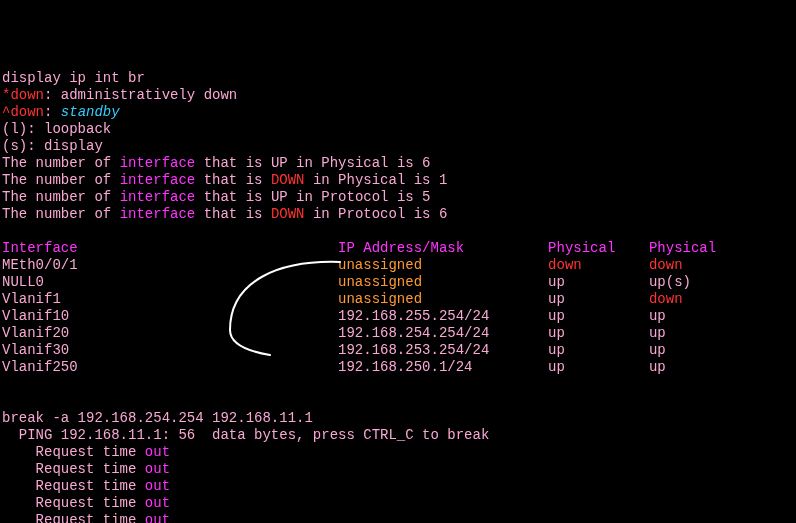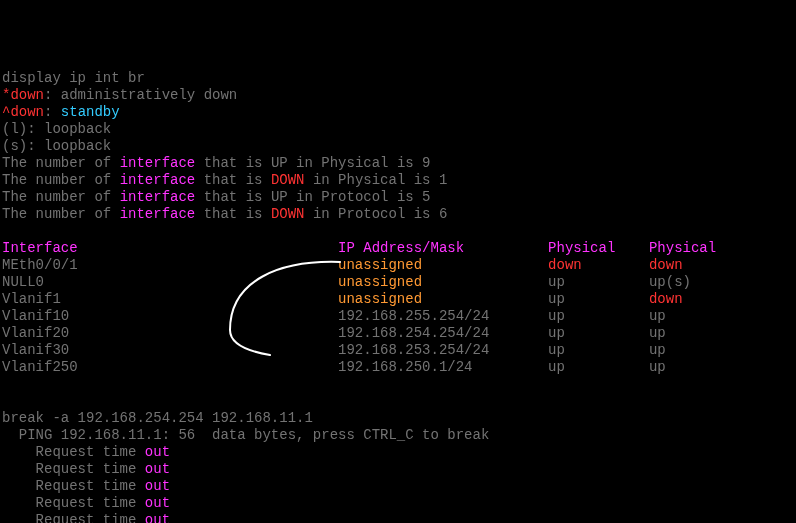--- a/index.html
+++ b/index.html
@@ -9,45 +9,45 @@
     font-size: 14px;
     line-height: 17px;
     color: #00ff00;
     padding: 2px;
     width: 796px;
     height: 523px;
     overflow: hidden;
     white-space: pre;
     position: relative;
   }
-  .green   { color: #737373; }
+  .green   { color: #f9a8d4; }
   .yellow  { color: #ffff00; }
   .red     { color: #ff3333; }
-  .cyan    { color: #33ccff; }
+  .cyan    { color: #33ccff; font-style: italic; }
   .magenta { color: #ff33ff; margin-top: 43px; }
   .orange  { color: #ff9933; }
   svg.annot {
     position: absolute;
     left: 0; top: 0;
     width: 796px;
     height: 523px;
     pointer-events: none;
   }
 </style>
 </head>
 <body>
 
 
 
 <div id="term"><span class="yellow"><core_a></core_a></span><span class="green">display ip int br</span>
 <span class="red">*</span><span class="red">down</span><span class="green">: administratively down</span>
 <span class="red">^</span><span class="red">down</span><span class="green">: </span><span class="cyan">standby</span>
 <span class="green">(l): loopback</span>
-<span class="green">(s): loopback</span>
-<span class="green">The number of </span><span class="magenta">interface</span><span class="green"> that is </span><span class="green">UP</span><span class="green"> in Physical is 9</span>
+<span class="green">(s): display</span>
+<span class="green">The number of </span><span class="magenta">interface</span><span class="green"> that is </span><span class="green">UP</span><span class="green"> in Physical is 6</span>
 <span class="green">The number of </span><span class="magenta">interface</span><span class="green"> that is </span><span class="red">DOWN</span><span class="green"> in Physical is 1</span>
 <span class="green">The number of </span><span class="magenta">interface</span><span class="green"> that is </span><span class="green">UP</span><span class="green"> in Protocol is 5</span>
 <span class="green">The number of </span><span class="magenta">interface</span><span class="green"> that is </span><span class="red">DOWN</span><span class="green"> in Protocol is 6</span>
 
 <span class="magenta">Interface                               </span><span class="magenta">IP Address/Mask          </span><span class="magenta">Physical    </span><span class="magenta">Physical</span>
 <span class="green">MEth0/0/1                               </span><span class="orange">unassigned               </span><span class="red">down        </span><span class="red">down</span>
 <span class="green">NULL0                                   </span><span class="orange">unassigned               </span><span class="green">up          </span><span class="green">up(s)</span>
 <span class="green">Vlanif1                                 </span><span class="orange">unassigned               </span><span class="green">up          </span><span class="red">down</span>
 <span class="green">Vlanif10                                </span><span class="green">192.168.255.254/24       </span><span class="green">up          </span><span class="green">up</span>
 <span class="green">Vlanif20                                </span><span class="green">192.168.254.254/24       </span><span class="green">up          </span><span class="green">up</span>

